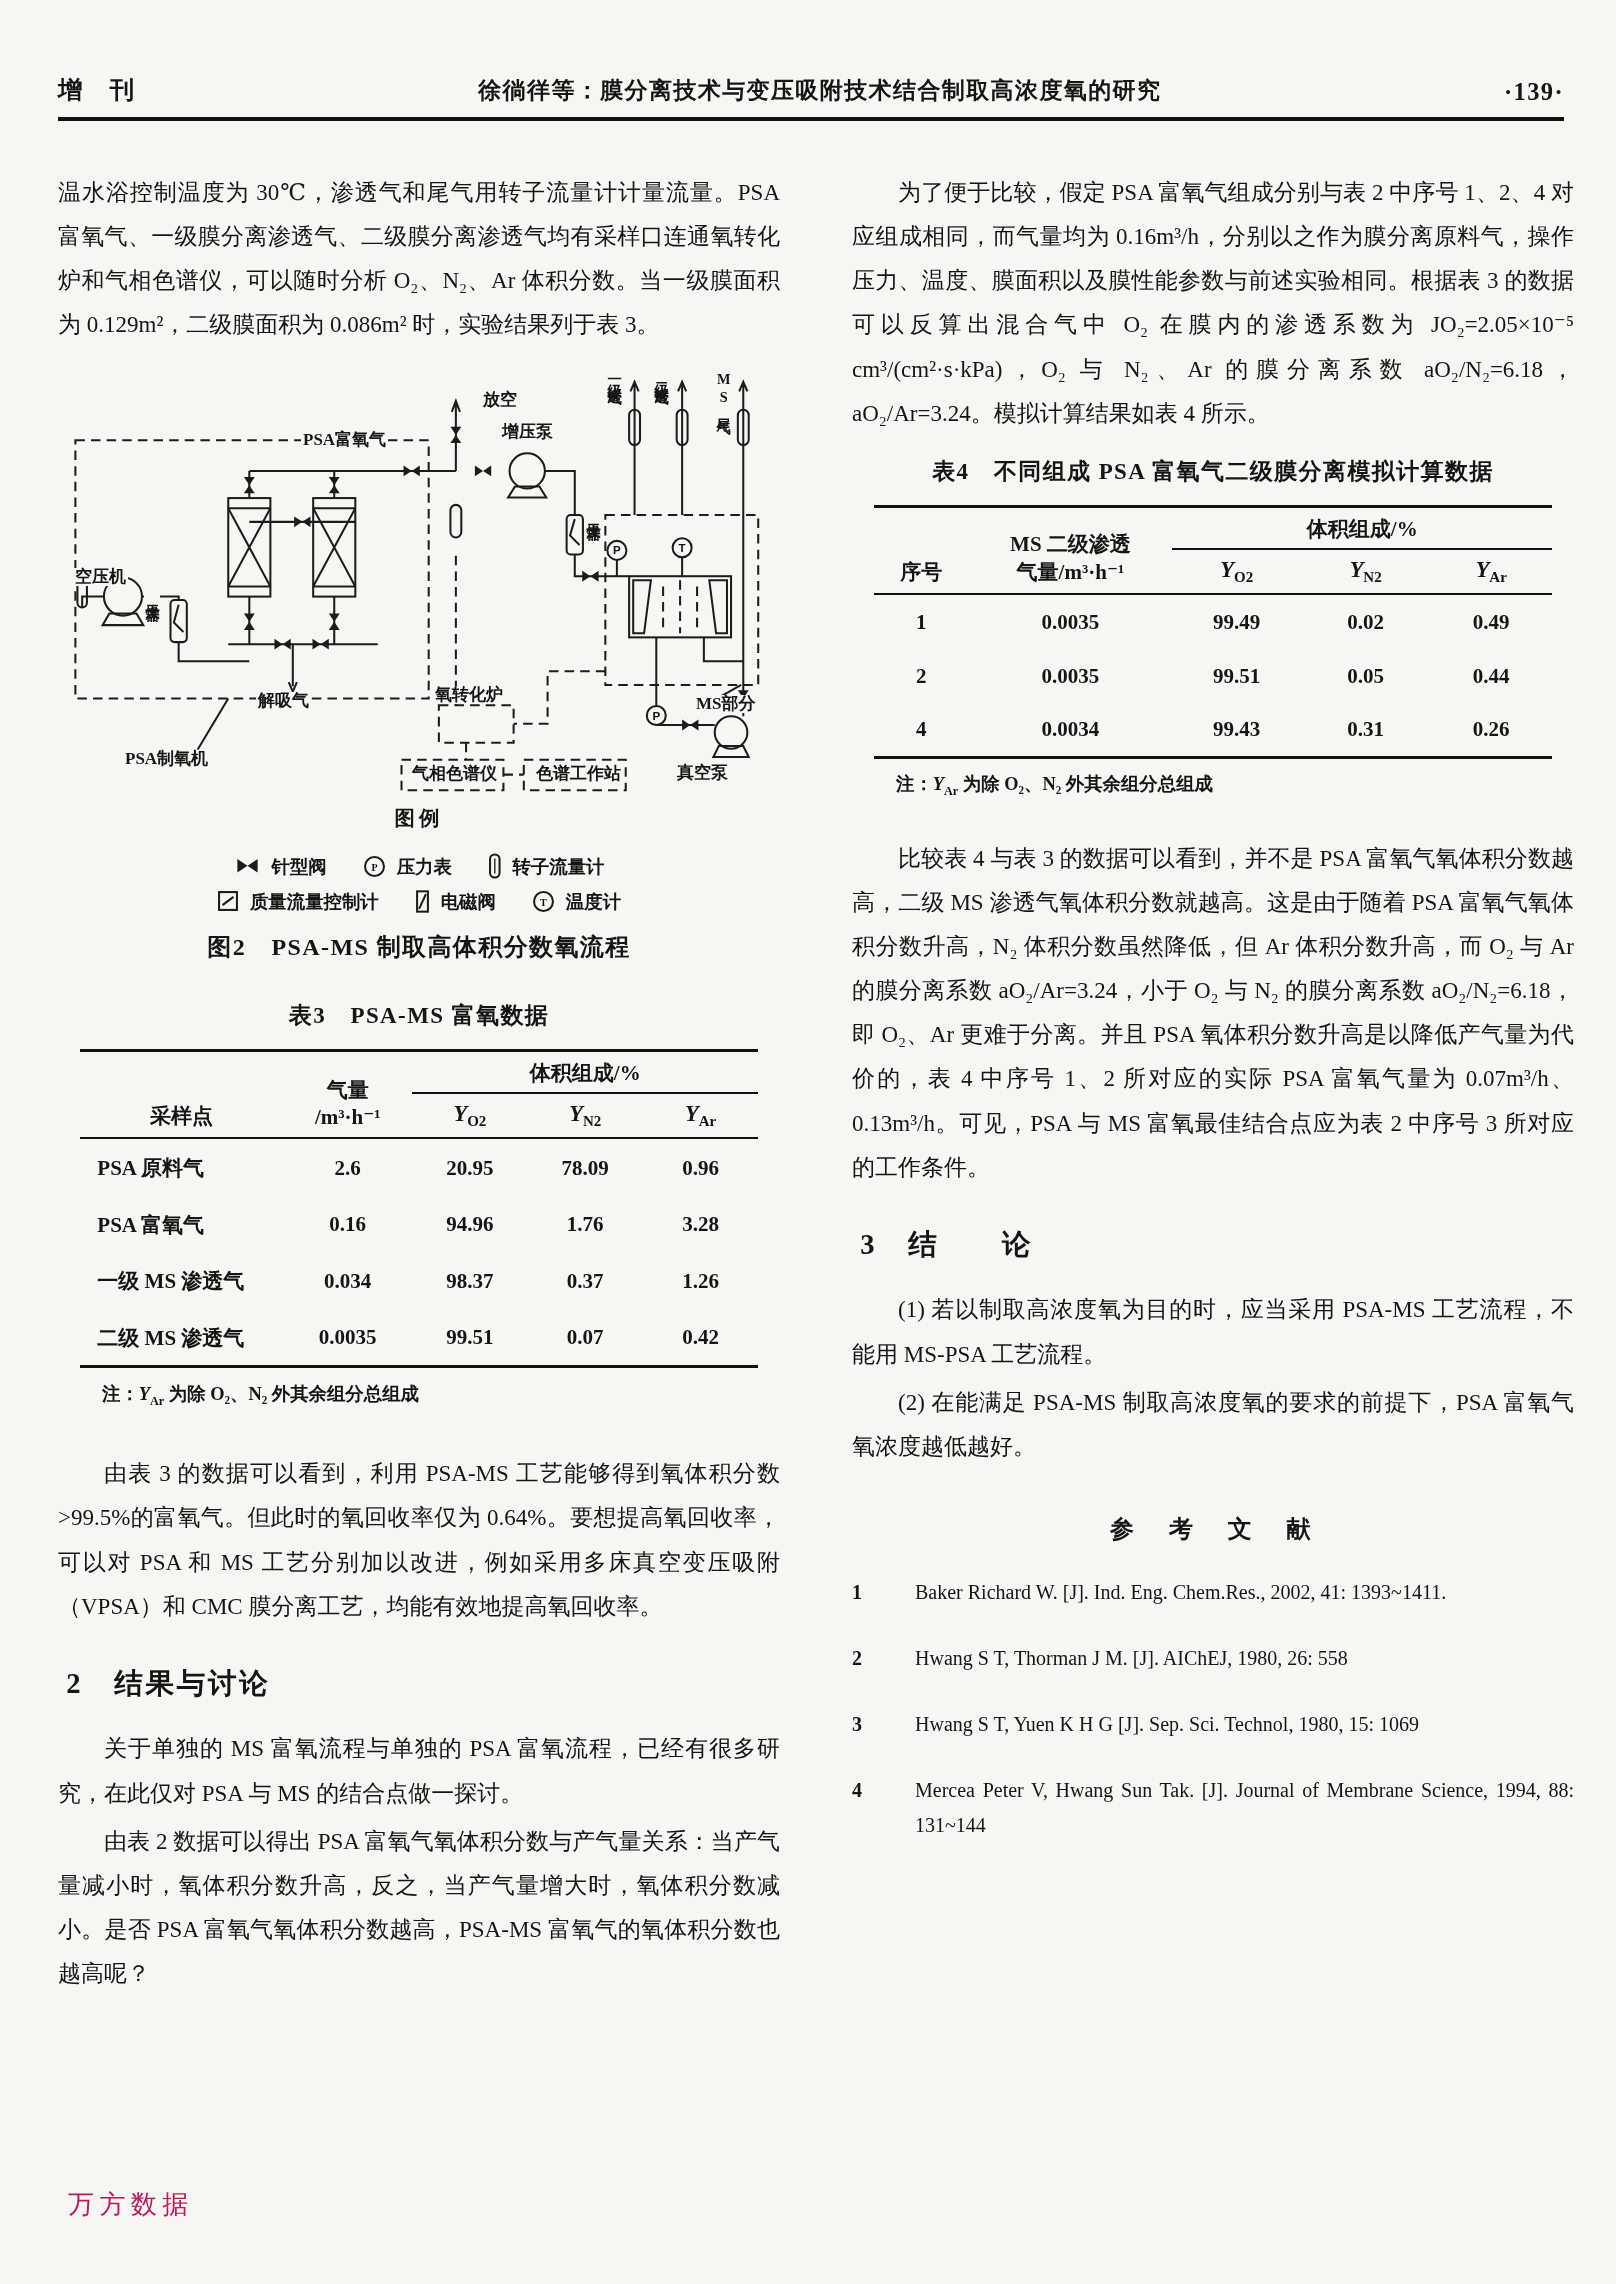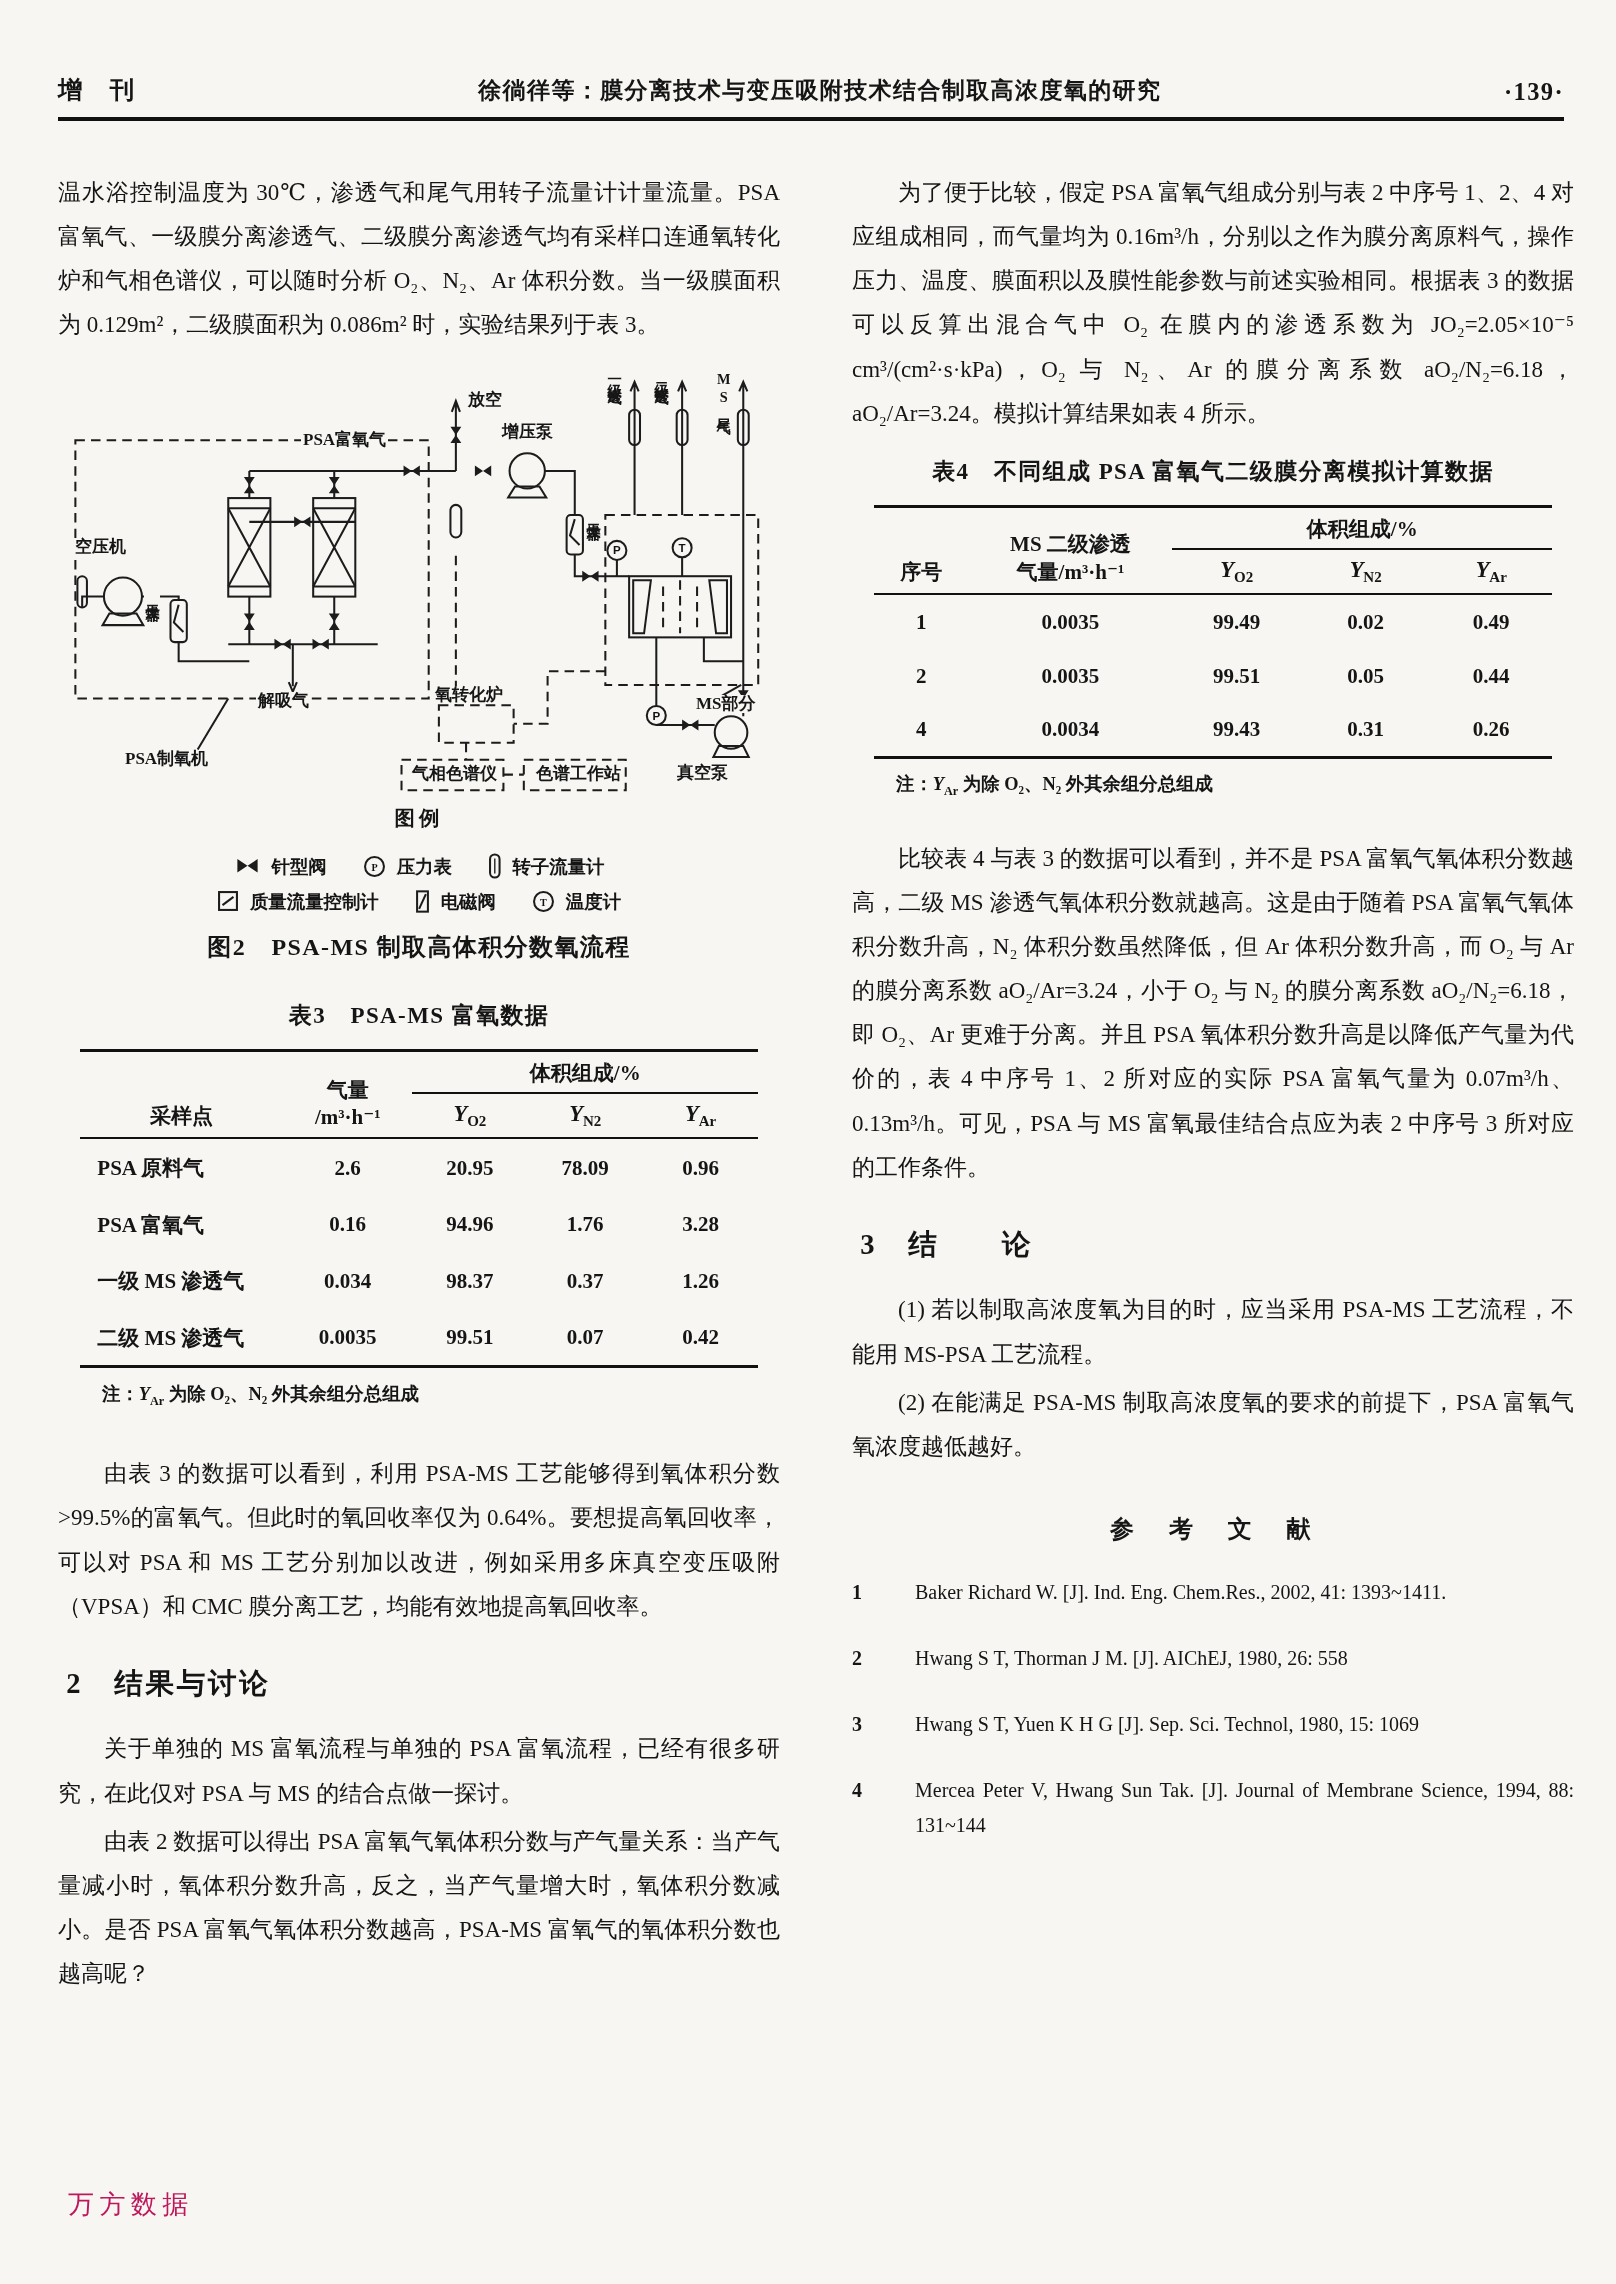--- a/index.html
+++ b/index.html
@@ -171,23 +171,23 @@
       <path class="pipe" d="M880,420 V521 M880,549 H966"></path>
       <path class="pipe" d="M950,420 V455 H1008"></path>
       <path class="valve" transform="translate(930,549)" d="M-12,-8 L0,0 L-12,8 Z M12,-8 L0,0 L12,8 Z"></path>
       <circle class="pipe" cx="990" cy="560" r="24"></circle>
       <path class="pipe" d="M972,580 L1008,580 L1016,596 L964,596 Z"></path>
 
       <path class="pipe" d="M250,510 L205,585"></path>
       <path class="pipe" d="M1005,490 L975,507"></path>
     </svg>
 
-    <div class="flabel" style="left:408px;top:39px;">放空</div>
+    <div class="flabel" style="left:423px;top:39px;">放空</div>
     <div class="flabel" style="left:442px;top:71px;">增压泵</div>
-    <div class="flabel" style="left:15px;top:186px;">空压机</div>
+    <div class="flabel" style="left:15px;top:216px;">空压机</div>
     <div class="flabel vlabel" style="left:86px;top:239px;">干燥器</div>
     <div class="flabel vlabel" style="left:527px;top:158px;">干燥器</div>
     <div class="flabel" style="left:243px;top:79px;">PSA富氧气</div>
     <div class="flabel" style="left:198px;top:340px;text-align:center;">解吸气</div>
     <div class="flabel" style="left:65px;top:398px;">PSA制氧机</div>
     <div class="flabel" style="left:375px;top:334px;">氧转化炉</div>
     <div class="flabel boxlabel" style="left:352px;top:413px;">气相色谱仪</div>
     <div class="flabel boxlabel" style="left:476px;top:413px;">色谱工作站</div>
     <div class="flabel" style="left:636px;top:343px;">MS部分</div>
     <div class="flabel" style="left:617px;top:412px;">真空泵</div>

